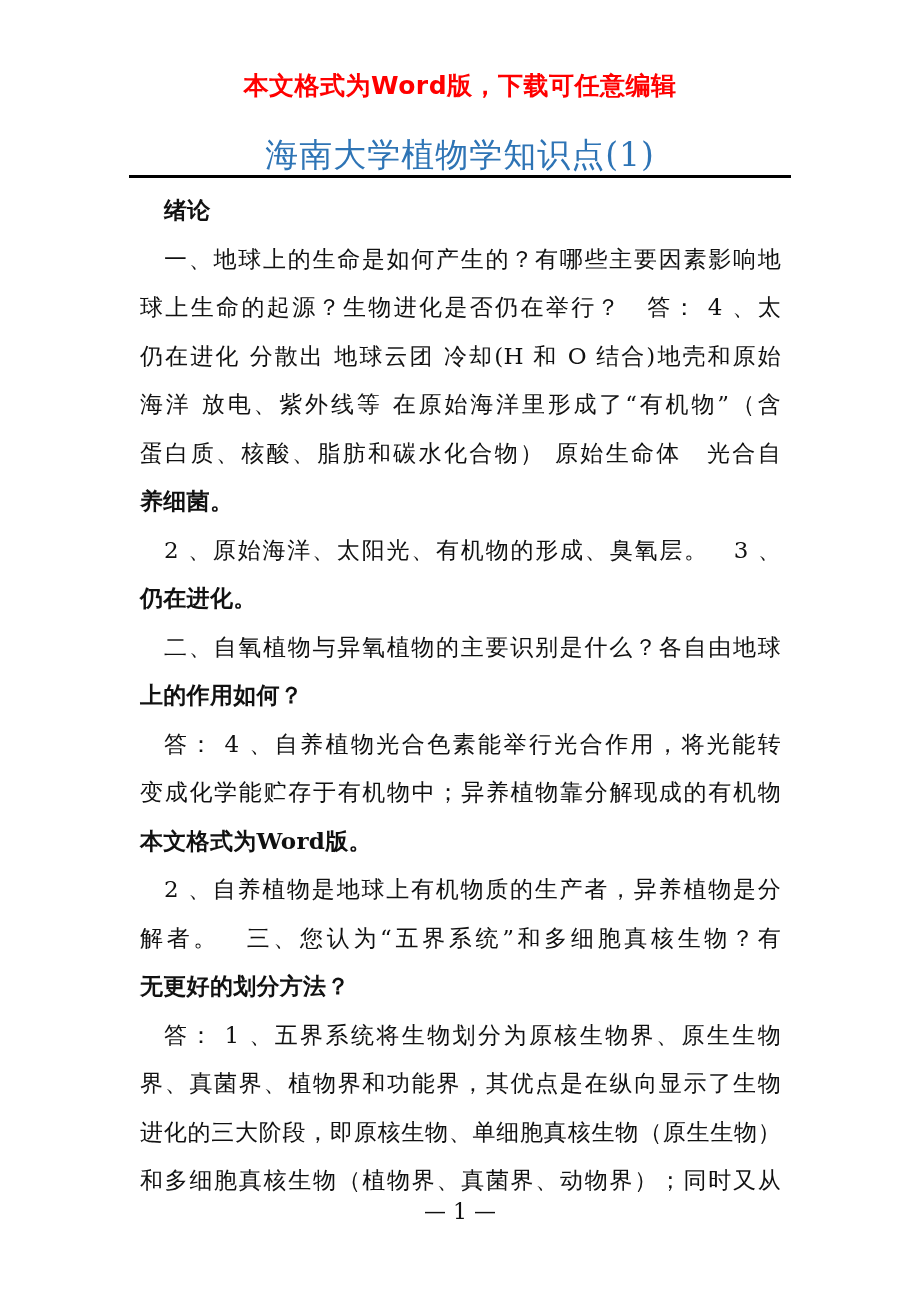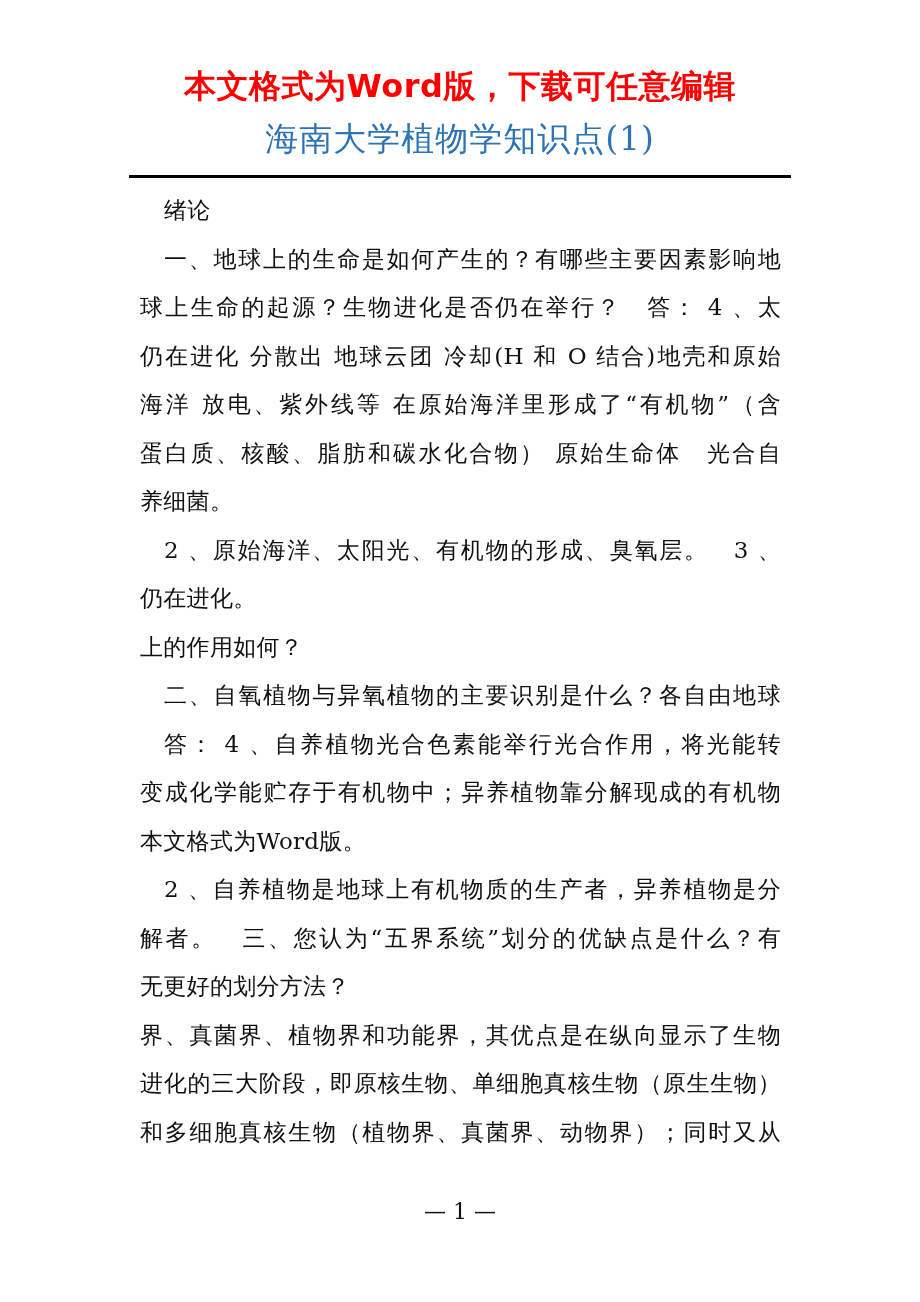--- a/index.html
+++ b/index.html
@@ -16,28 +16,28 @@
       color: #111111;
     }
     .banner {
       position: absolute;
       top: 68px;
       left: 0;
       width: 920px;
       text-align: center;
       font-family: "DejaVu Sans", "Liberation Sans", sans-serif;
       font-weight: bold;
-      font-size: 32px;
+      font-size: 25px;
       line-height: 36px;
       color: #ff0000;
       letter-spacing: 0.5px;
     }
     .doc-title {
       position: absolute;
-      top: 116px;
+      top: 132px;
       left: 0;
       width: 920px;
       text-align: center;
       font-family: "DejaVu Serif", "Liberation Serif", serif;
       font-size: 33px;
       line-height: 46px;
       color: #2e74b5;
       letter-spacing: 1px;
     }
     .rule {
@@ -60,20 +60,21 @@
       line-height: 48.5px;
       font-size: 23px;
       white-space: nowrap;
       text-align: justify;
       text-align-last: justify;
       letter-spacing: 0.3px;
       color: #111111;
     }
     .line.last {
       text-align-last: left;
+      font-weight: bold;
     }
     .line.indent {
       padding-left: 24px;
     }
     .footer {
       position: absolute;
       top: 1196px;
       left: 0;
       width: 920px;
       text-align: center;
@@ -94,26 +95,27 @@
 <div class="content">
   <span class="line last indent">绪论</span>
   <span class="line indent">一、地球上的生命是如何产生的？有哪些主要因素影响地</span>
   <span class="line">球上生命的起源？生物进化是否仍在举行？　答： 4 、太</span>
   <span class="line">仍在进化 分散出 地球云团 冷却(H 和 O 结合)地壳和原始</span>
   <span class="line">海洋 放电、紫外线等 在原始海洋里形成了“有机物”（含</span>
   <span class="line">蛋白质、核酸、脂肪和碳水化合物） 原始生命体　光合自</span>
   <span class="line last">养细菌。</span>
   <span class="line indent">2 、原始海洋、太阳光、有机物的形成、臭氧层。　3 、</span>
   <span class="line last">仍在进化。</span>
+  <span class="line indent">二、自氧植物与异氧植物的主要识别是什么？各自由地球</span>
   <span class="line last">上的作用如何？</span>
-  <span class="line indent">二、自氧植物与异氧植物的主要识别是什么？各自由地球</span>
   <span class="line indent">答： 4 、自养植物光合色素能举行光合作用，将光能转</span>
   <span class="line">变成化学能贮存于有机物中；异养植物靠分解现成的有机物</span>
   <span class="line last">本文格式为Word版。</span>
   <span class="line indent">2 、自养植物是地球上有机物质的生产者，异养植物是分</span>
-  <span class="line">解者。　三、您认为“五界系统”划分的优缺点是什么？有</span>
+  <span class="line">解者。　三、您认为“五界系统”和多细胞真核生物？有</span>
   <span class="line last">无更好的划分方法？</span>
+  <span class="line indent">答： 1 、五界系统将生物划分为原核生物界、原生生物</span>
   <span class="line">界、真菌界、植物界和功能界，其优点是在纵向显示了生物</span>
   <span class="line">进化的三大阶段，即原核生物、单细胞真核生物（原生生物）</span>
   <span class="line">和多细胞真核生物（植物界、真菌界、动物界）；同时又从</span>
 </div>
 
 <div class="footer">— 1 —</div>
 
 </body></html>

